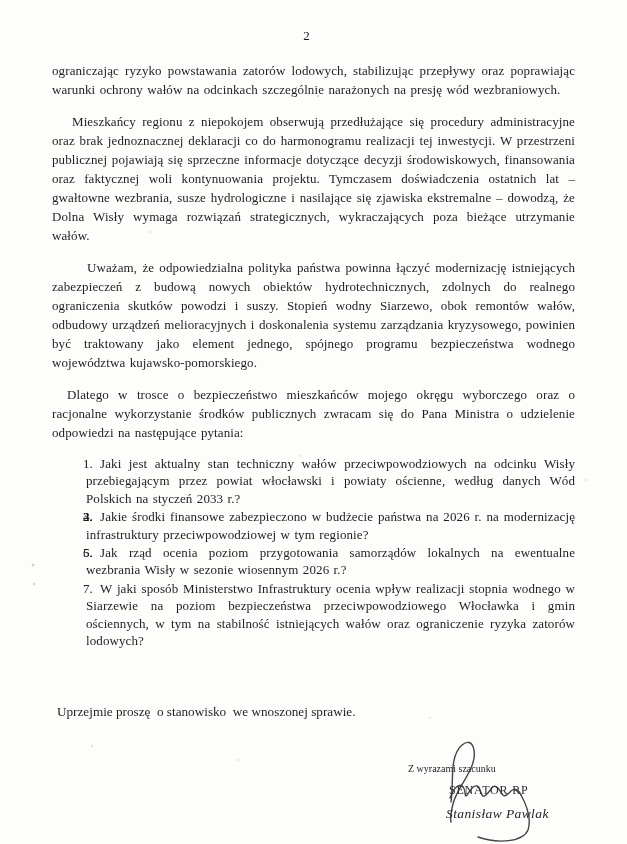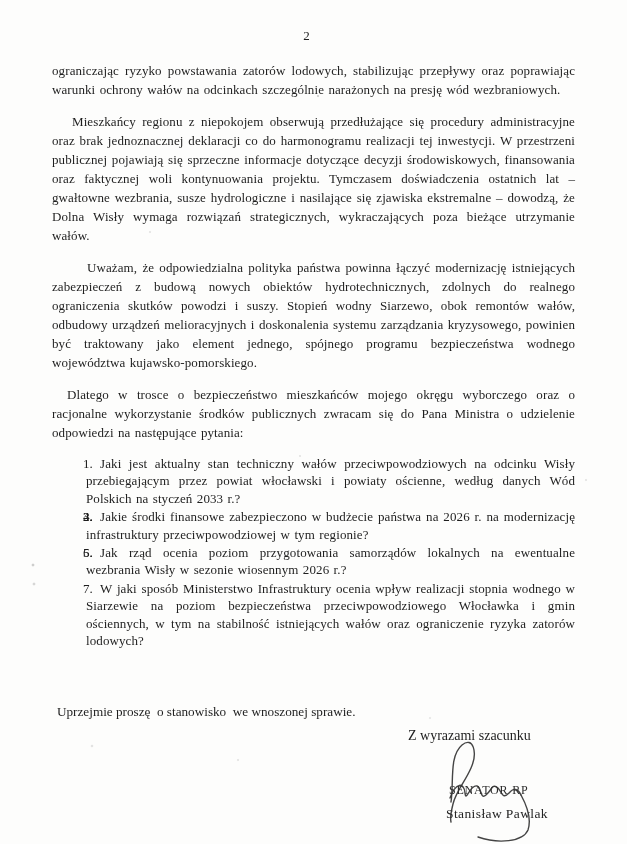--- a/index.html
+++ b/index.html
@@ -81,36 +81,37 @@
   .request-line {
     position: absolute;
     left: 57px;
     top: 704px;
     font-size: 13.2px;
     white-space: pre-wrap;
   }
   .salutation {
     position: absolute;
     left: 408px;
-    top: 728px;
-    font-size: 14px;
+    top: 763px;
+    font-size: 10px;
   }
   .signer-title {
     position: absolute;
     left: 449px;
     top: 783px;
     font-size: 12px;
     letter-spacing: 0.8px;
     color: #2c2c2c;
   }
   .signer-name {
     position: absolute;
     left: 446px;
     top: 806px;
     font-size: 13.5px;
+    font-style: italic;
     letter-spacing: 0.4px;
     color: #242424;
   }
   .signature-svg {
     position: absolute;
     left: 420px;
     top: 738px;
     width: 135px;
     height: 106px;
     overflow: visible;

